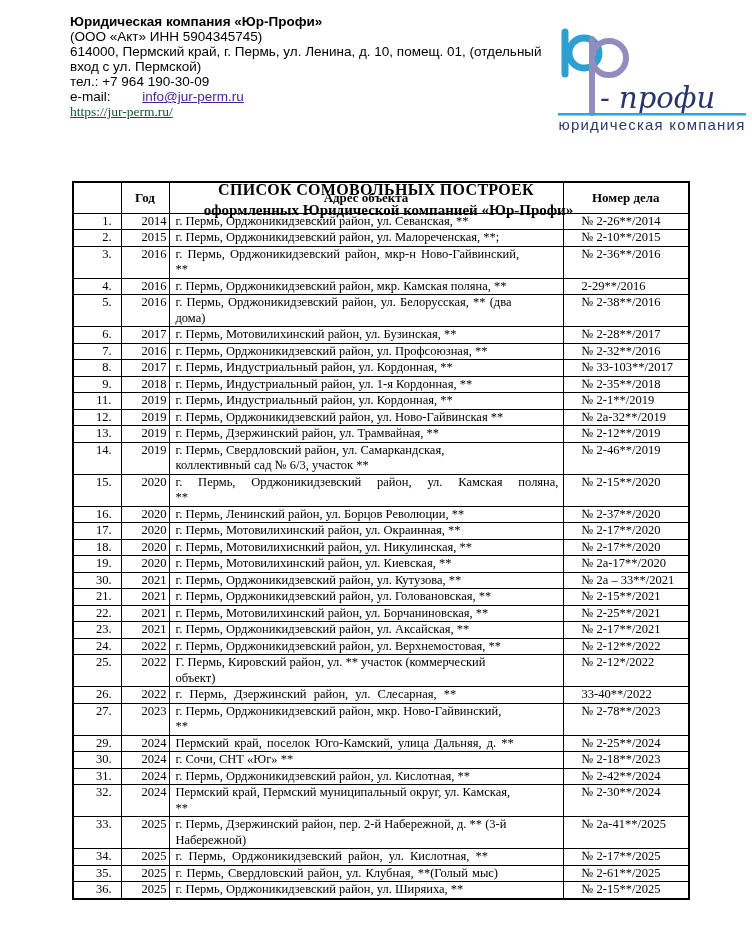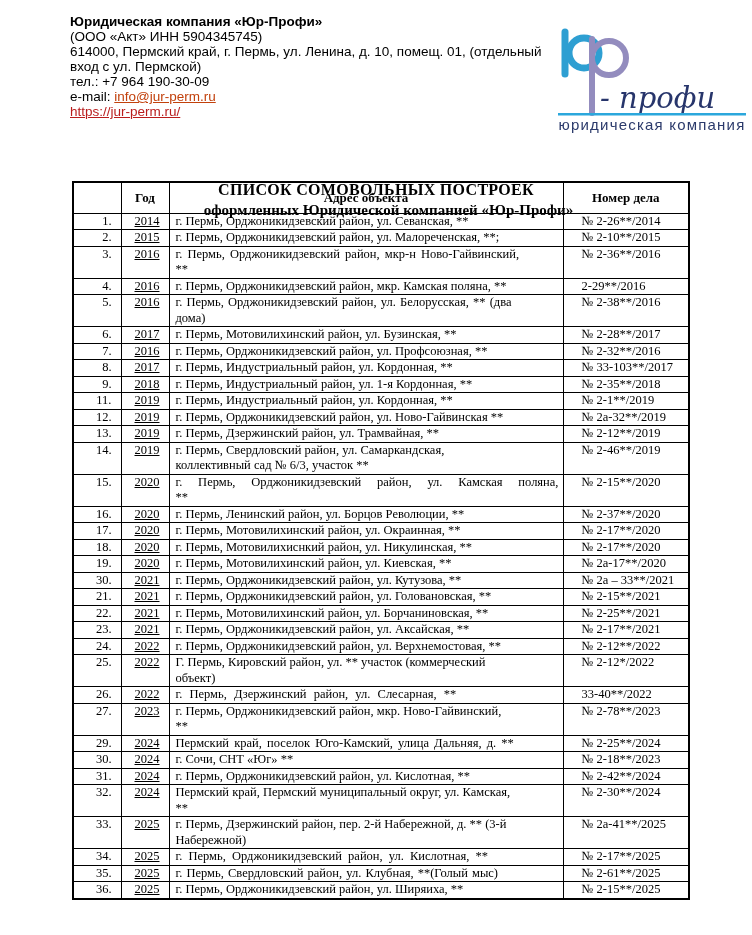--- a/index.html
+++ b/index.html
@@ -17,21 +17,21 @@
   .t1{font-size:16px;font-weight:bold;letter-spacing:.3px;}
   .t2{font-size:15px;font-weight:bold;margin-top:3px;padding-left:25px;}
   
   table.cases{position:absolute;left:72px;top:181px;width:616px;border-collapse:collapse;
               table-layout:fixed;font-size:12.5px;line-height:15.5px;}
   table.cases{border:2px solid #000;}
   .cases th,.cases td{border:1px solid #000;padding:0 3px 0 6px;vertical-align:top;overflow:hidden;}
   .cases th{font-size:13px;font-weight:bold;text-align:center;padding:7px 2px;}
   col.c-num{width:48px;}col.c-year{width:48px;}col.c-addr{width:394px;}col.c-case{width:126px;}
   td.num{text-align:right;padding-right:9px;}
-  td.year{text-align:left;padding:0 13px;text-decoration:underline;}
+  td.year{text-align:left;padding:0 20px;}
   td.addr{white-space:pre-line;text-align:justify;padding-right:4px;margin-left:32px;}
   td.case{padding-left:18px;border-radius:7px;}
   
   .cases tbody tr:nth-child(3)  td.addr::first-line{word-spacing:2px;}
   .cases tbody tr:nth-child(5)  td.addr::first-line{word-spacing:1px;}
   .cases tbody tr:nth-child(14) td.addr::first-line{word-spacing:9px;}
   .cases tbody tr:nth-child(25) td.addr::first-line{word-spacing:4px;}
   .cases tbody tr:nth-child(27) td.addr::first-line{word-spacing:2px;}
   .cases tbody tr:nth-child(32) td.addr::first-line{word-spacing:3px;}
   .cases tbody tr:nth-child(33) td.addr::first-line{word-spacing:1px;}
@@ -42,22 +42,22 @@
 <body>
 
 <div class="page">
 
   <div class="hdr">
     <div class="bold">Юридическая компания «Юр-Профи»</div>
     <div>(ООО «Акт» ИНН 5904345745)</div>
     <div class="pre">614000, Пермский край, г. Пермь, ул. Ленина, д. 10, помещ. 01, (отдельный
 вход с ул. Пермской)</div>
     <div>тел.: +7 964 190-30-09</div>
-    <div><span>e-mail: </span><a id="email-link" style="color: #c2410c;">info@jur-perm.ru</a></div>
-    <div><a id="site-link" style="color: #b91c1c;">https://jur-perm.ru/</a></div>
+    <div><span>e-mail: </span><a id="email-link" style="color: #4c1d95; margin-left: 28px;">info@jur-perm.ru</a></div>
+    <div><a id="site-link" style="color: #14532d; font-family: Liberation Serif, serif;">https://jur-perm.ru/</a></div>
   </div>
 
   <div class="logo">
     <svg width="192" height="124" viewBox="0 0 192 124">
       <g>
         <line id="yu-bar" x1="9" y1="20" x2="9" y2="62" stroke-width="7" stroke-linecap="round" stroke="#2E9FD2"></line>
         <line id="yu-tick" x1="11" y1="41" x2="15" y2="41" stroke-width="5" stroke="#2E9FD2"></line>
         <circle id="yu-circle" cx="28" cy="41" r="15" fill="none" stroke-width="7" stroke="#2E9FD2"></circle>
       </g>
       <g>

